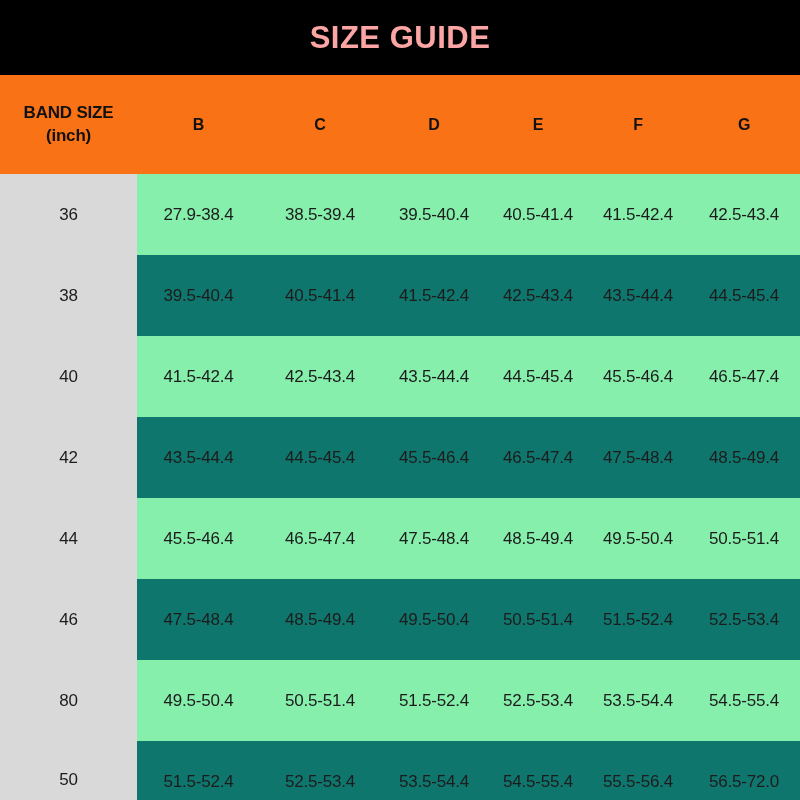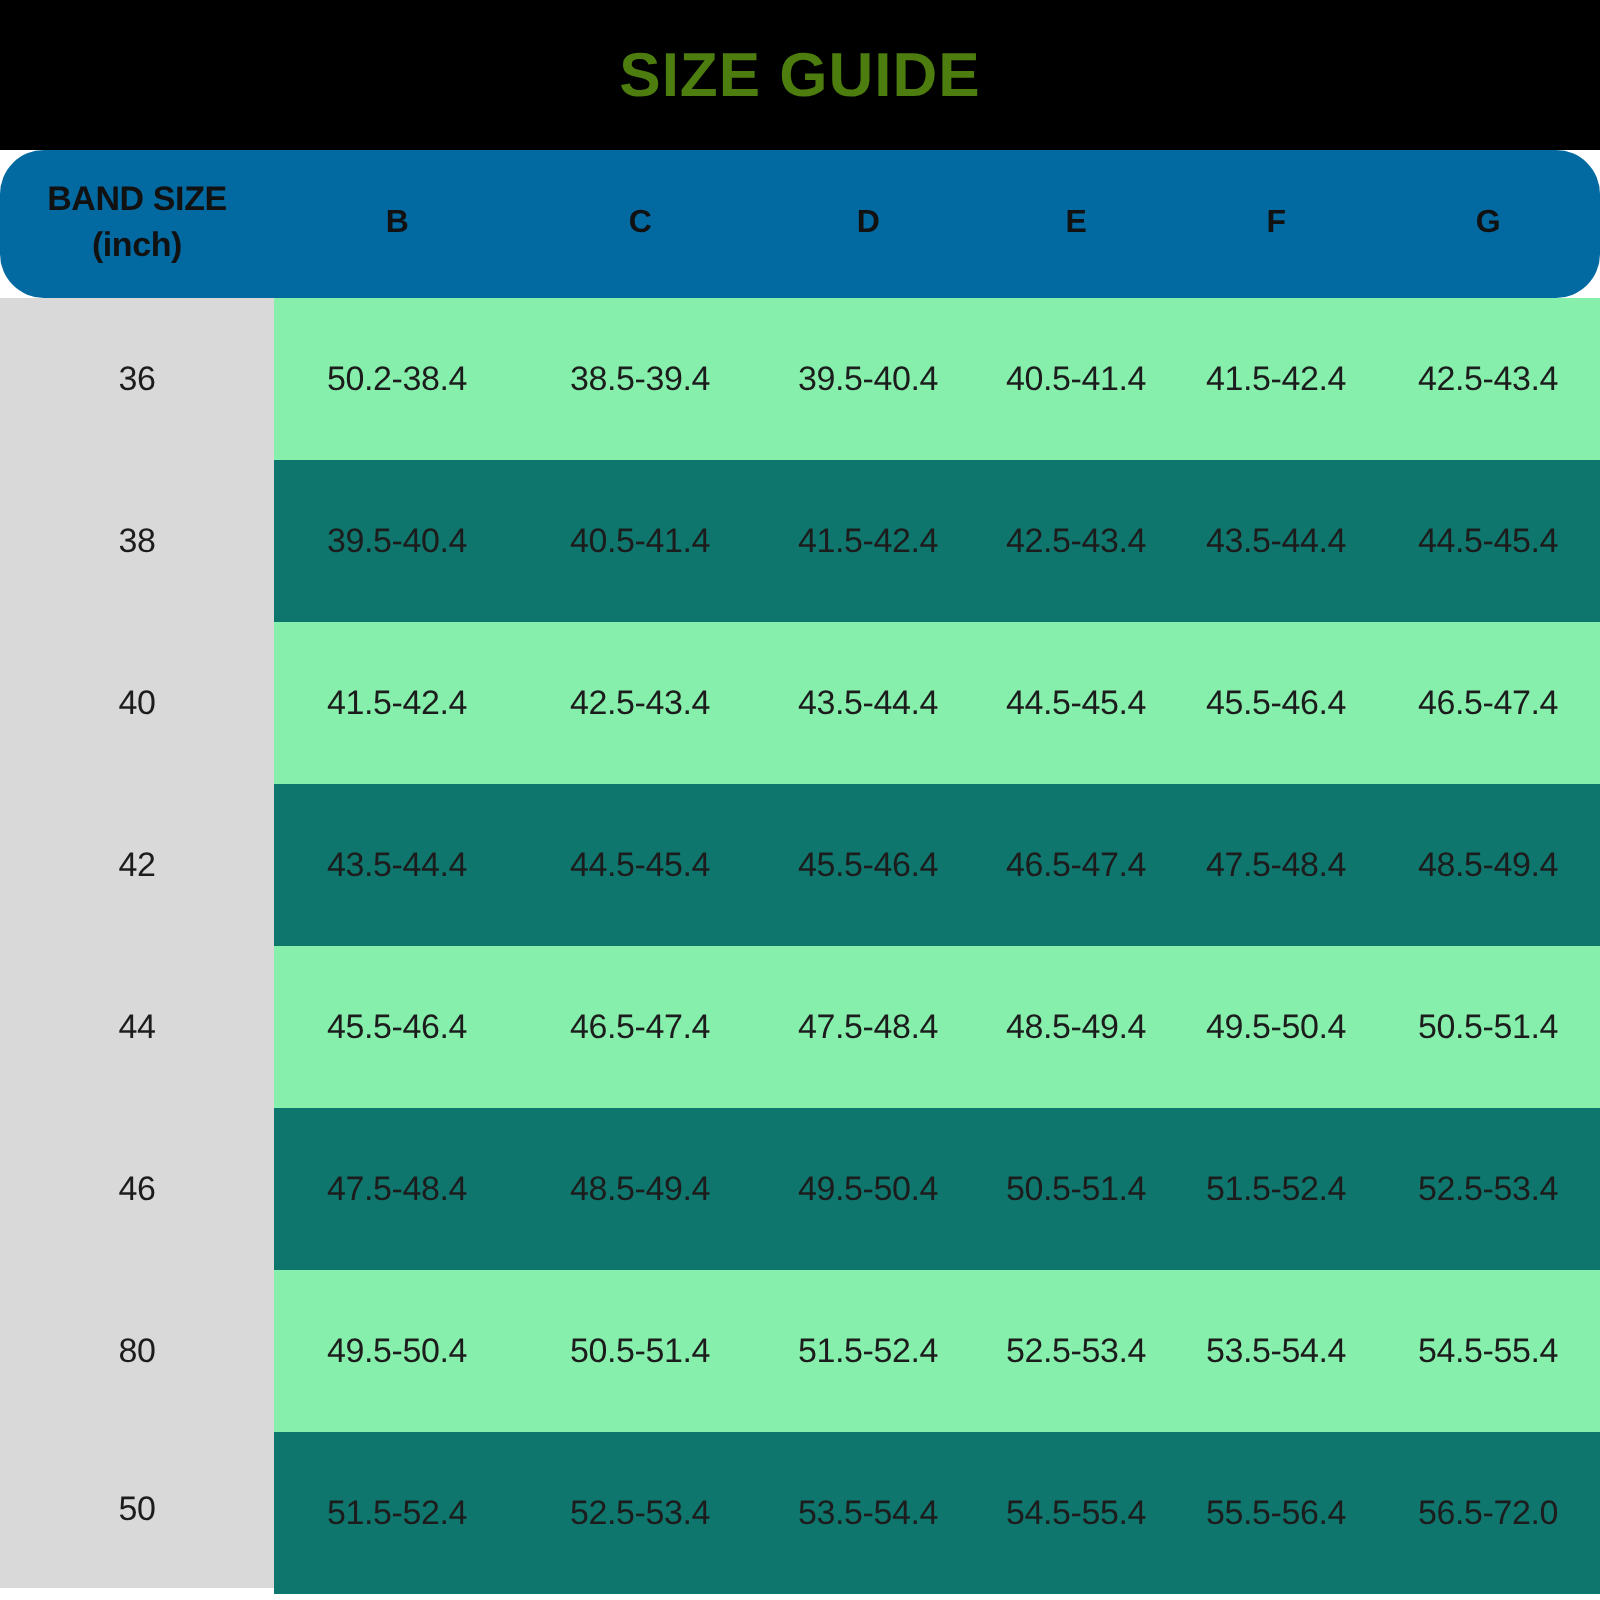--- a/index.html
+++ b/index.html
@@ -13,33 +13,33 @@
   .page { width: 800px; height: 800px; }
 
   
   .title-bar {
     height: 75px;
     background: #000000;
     display: flex; align-items: center; justify-content: center;
   }
   .title-bar h1 {
     margin: 0;
-    color: #4d7c0f;
+    color: #fca5a5;
     font-size: 31px;
     font-weight: bold;
     letter-spacing: 0.5px;
   }
 
   
   .size-table { width: 800px; }
   .row {
     display: grid;
     grid-template-columns: 137px 123px 120px 108px 100px 100px 112px;
   }
-  .head-row { height: 74px; background: #0369a1; border-radius: 22px; }
+  .head-row { height: 99px; background: #f97316; }
   .data-row { height: 81px; background: #0f766e; }
   .data-row.alt { background: #86efac; }
 
   .cell {
     display: flex; align-items: center; justify-content: center;
     color: #1c1c1c;
     font-size: 17px;
     letter-spacing: -0.2px;
     white-space: nowrap;
   }
@@ -75,21 +75,21 @@
       <div class="cell head-cell">B</div>
       <div class="cell head-cell">C</div>
       <div class="cell head-cell">D</div>
       <div class="cell head-cell">E</div>
       <div class="cell head-cell">F</div>
       <div class="cell head-cell">G</div>
     </div>
 
     <div class="row data-row alt">
       <div class="cell band-cell">36</div>
-      <div class="cell value-cell">50.2-38.4</div>
+      <div class="cell value-cell">27.9-38.4</div>
       <div class="cell value-cell">38.5-39.4</div>
       <div class="cell value-cell">39.5-40.4</div>
       <div class="cell value-cell">40.5-41.4</div>
       <div class="cell value-cell">41.5-42.4</div>
       <div class="cell value-cell">42.5-43.4</div>
     </div>
 
     <div class="row data-row">
       <div class="cell band-cell">38</div>
       <div class="cell value-cell">39.5-40.4</div>

